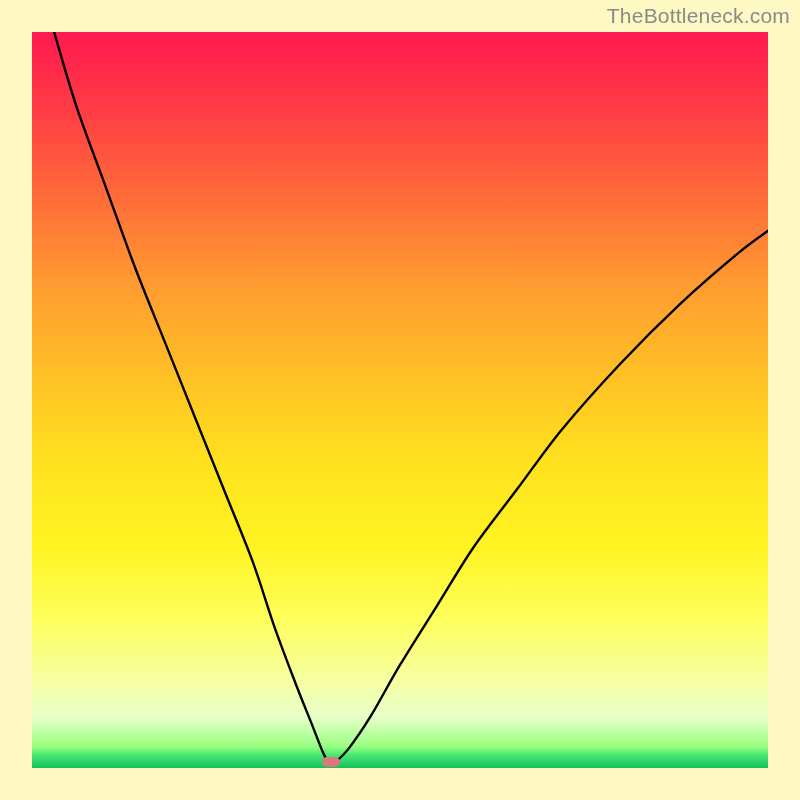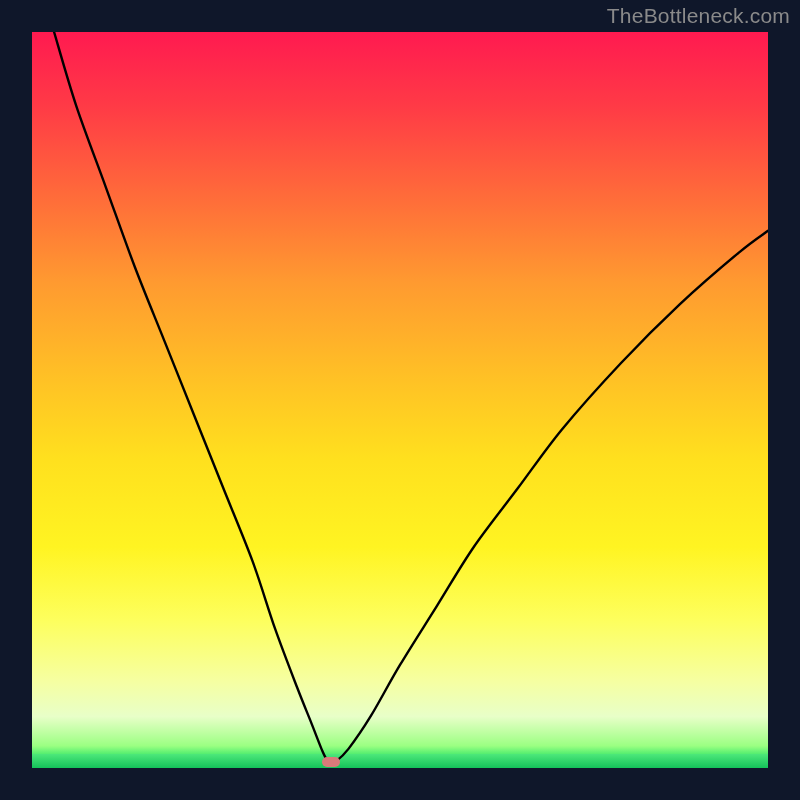--- a/index.html
+++ b/index.html
@@ -10,21 +10,21 @@
     background: #000;
     overflow: hidden;
     font-family: Arial, Helvetica, sans-serif;
   }
   .frame {
     position: absolute;
     left: 0;
     top: 0;
     width: 800px;
     height: 800px;
-    background: #0f172a;
+    background: #fef9c3;
   }
   .plot {
     position: absolute;
     left: 32px;
     top: 32px;
     width: 736px;
     height: 736px;
     overflow: hidden;
   }
   .gradient {

